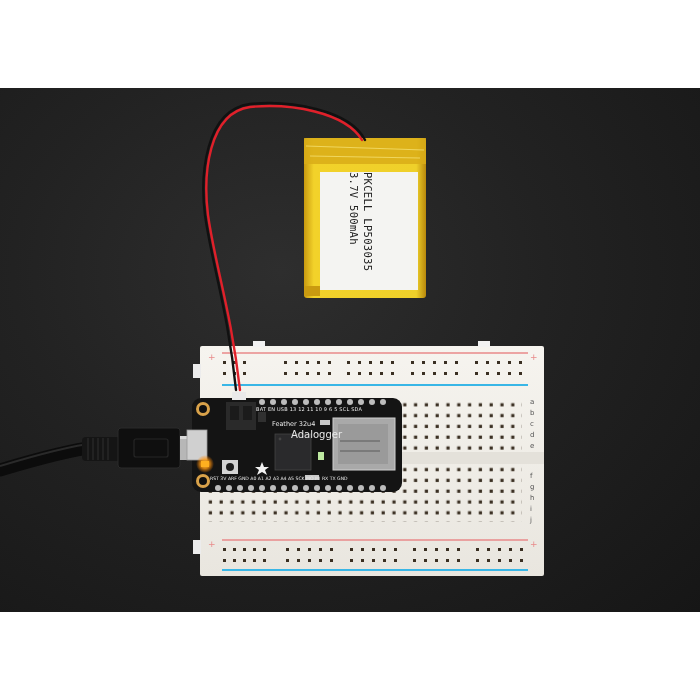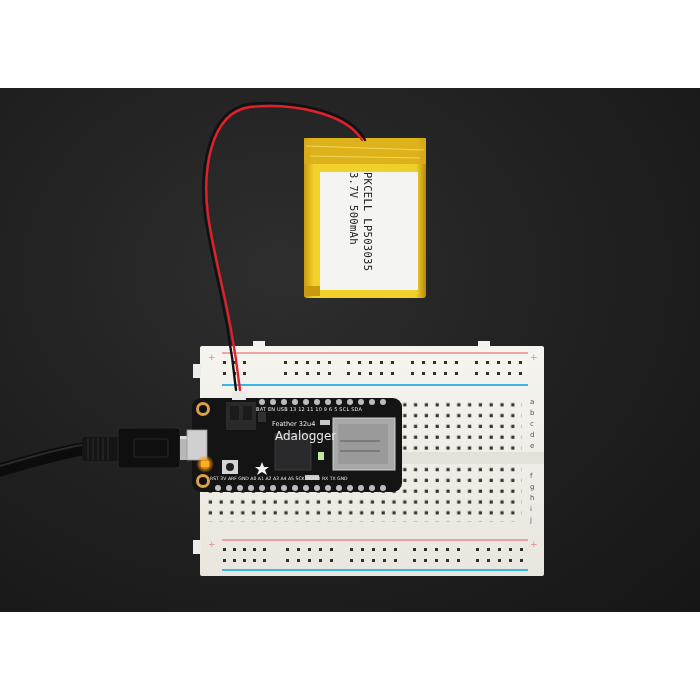--- a/index.html
+++ b/index.html
@@ -277,21 +277,21 @@
   </svg>
 
   <div class="battery-label" style="top:84px;">
     <div class="battery-text"><span>PKCELL LP503035</span>
 <span>3.7V 500mAh</span></div>
   </div>
 
   <div class="pcb-text" style="left:272px; top:332px; font-size:6.5px;">
     <span>Feather 32u4</span>
   </div>
-  <div class="pcb-text" style="left:275px; top:341px; font-size:12px;">
+  <div class="pcb-text" style="left:291px; top:341px; font-size:10px;">
     <span>Adalogger</span>
   </div>
   <div class="pcb-text" style="left:256px; top:318px; font-size:5px; letter-spacing:0.2px;">
     <span>BAT EN USB 13 12 11 10 9 6 5 SCL SDA</span>
   </div>
   <div class="pcb-text" style="left:210px; top:388px; font-size:4.6px;">
     <span>RST 3V ARF GND A0 A1 A2 A3 A4 A5 SCK MO MI RX TX GND</span>
   </div>
 </div>
 

